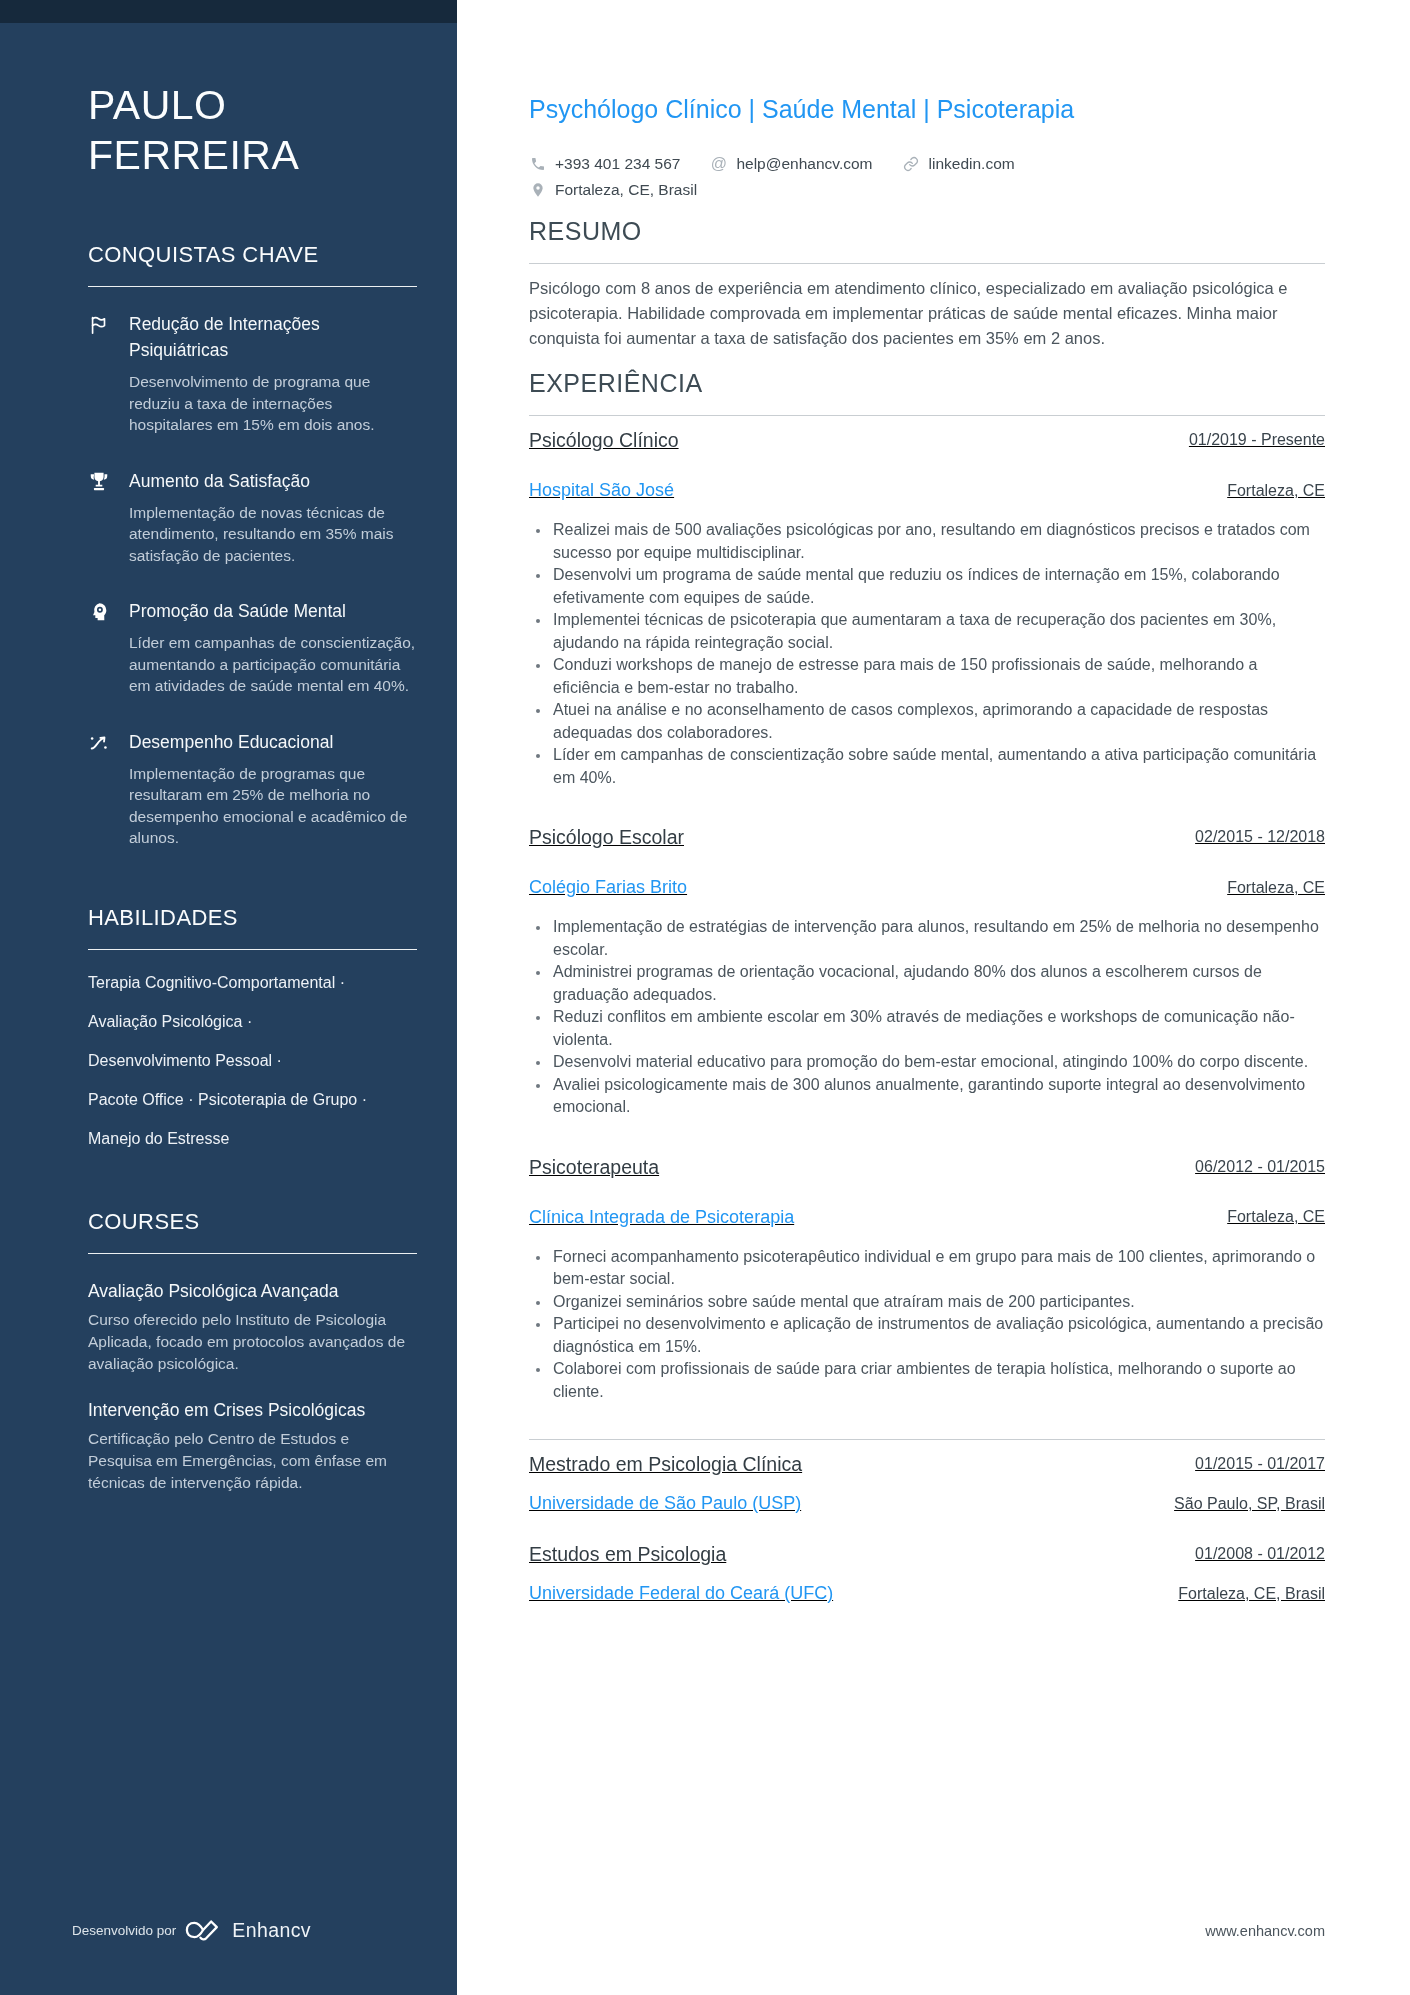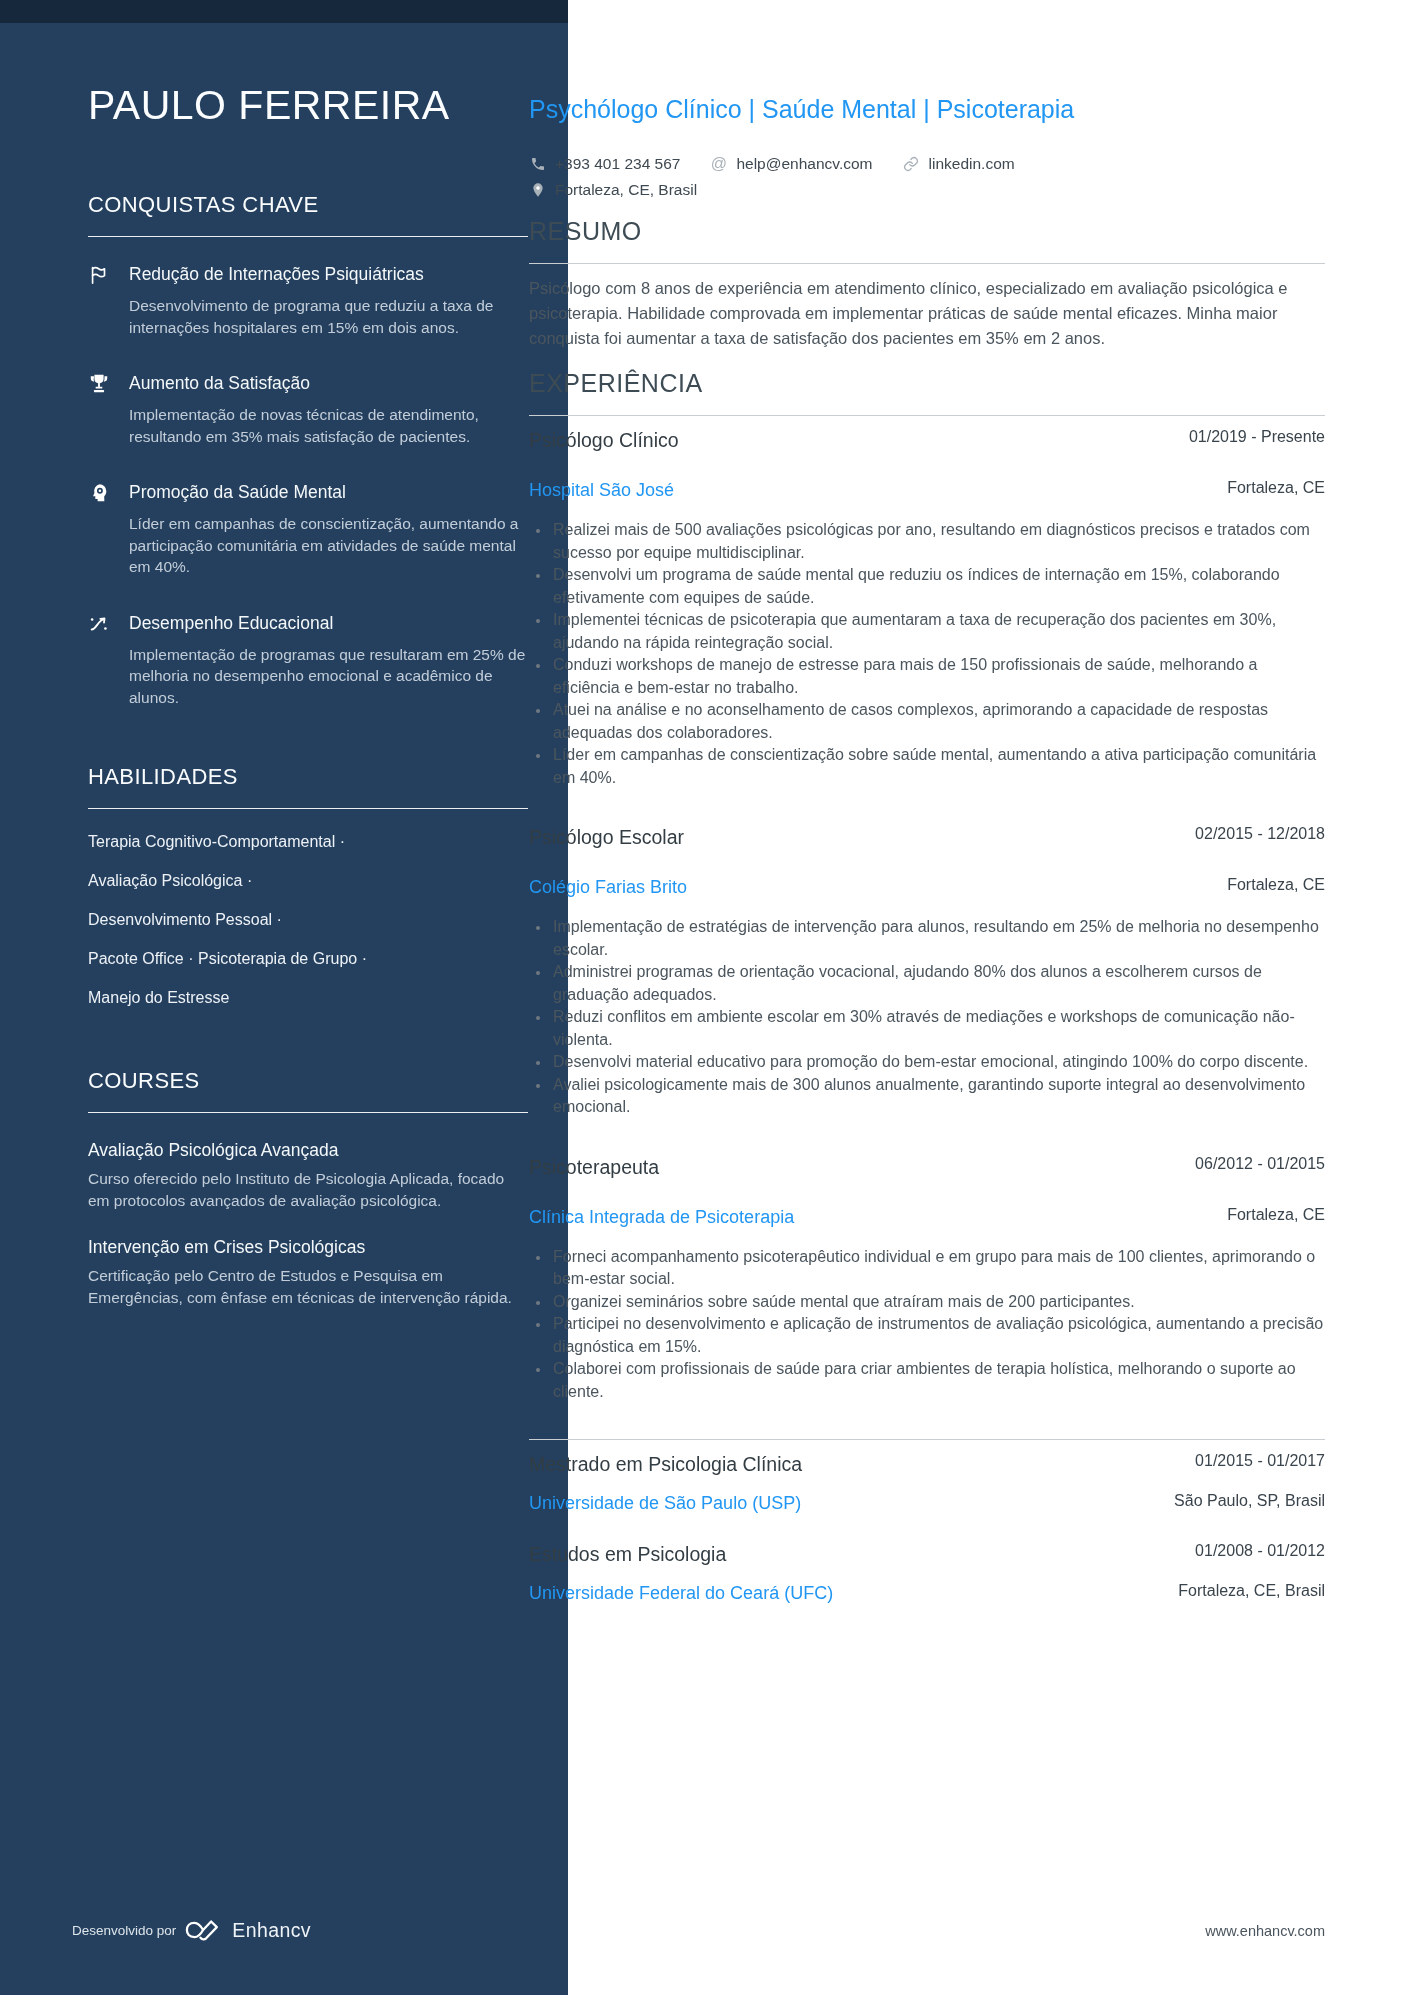--- a/index.html
+++ b/index.html
@@ -4,21 +4,21 @@
 <style>
   * { margin:0; padding:0; box-sizing:border-box; }
   html,body { background:#ffffff; }
   body {
     width:1410px; height:1995px; position:relative; overflow:hidden;
     font-family:"Liberation Sans", sans-serif;
   }
 
   
   .sidebar {
-    position:absolute; left:0; top:0; bottom:0; width:568px;
+    position:absolute; left:0; top:0; bottom:0; width:457px;
     background:#24405e; color:#ffffff;
   }
   .sidebar-topbar { height:23px; background:#16293c; }
   .sidebar-inner { padding:57px 40px 0 88px; }
   .person-name {
     font-size:41px; line-height:50px; letter-spacing:.5px;
     color:#fbfdfe; font-weight:500;
   }
   .side-section { margin-top:62px; }
   .side-section.skills-section { margin-top:56px; }
@@ -58,21 +58,21 @@
   .contact-icon svg { width:16px; height:16px; display:block; }
   .at-glyph { font-size:16px; line-height:16px; color:#a9b1b8; }
 
   .main-section { margin-top:17px; }
   .main-heading { font-size:25px; line-height:30px; letter-spacing:.5px; color:#3d4b54; font-weight:400; }
   .main-rule { border:none; border-top:1px solid #c9ced2; margin:17px 0 12px 0; }
 
   .summary-text { font-size:16.5px; line-height:25px; color:#4b555d; }
 
   .job { margin-bottom:36px; }
-  .row-split { display:flex; justify-content:space-between; align-items:flex-start; }
+  .row-split { display:flex; justify-content:space-between; align-items:center;text-decoration:underline; }
   .job-role { font-size:19.5px; line-height:24px; color:#333d44; }
   .job-dates { font-size:16px; color:#3a444c; }
   .job-company { font-size:18px; line-height:23px; color:#2196f3; margin-top:0; }
   .job-subrow { margin-top:27px; }
   .job-subrow.edu { margin-top:16px; }
   .job-location { font-size:16px; color:#3a444c; }
   .job-bullets { margin-top:17px; padding-left:22px; list-style:disc; }
   .job-bullets li { font-size:16px; line-height:22.5px; color:#4b555d; padding-left:2px; }
   .job-bullets li::marker { color:#6f7880; font-size:14px; }
 

